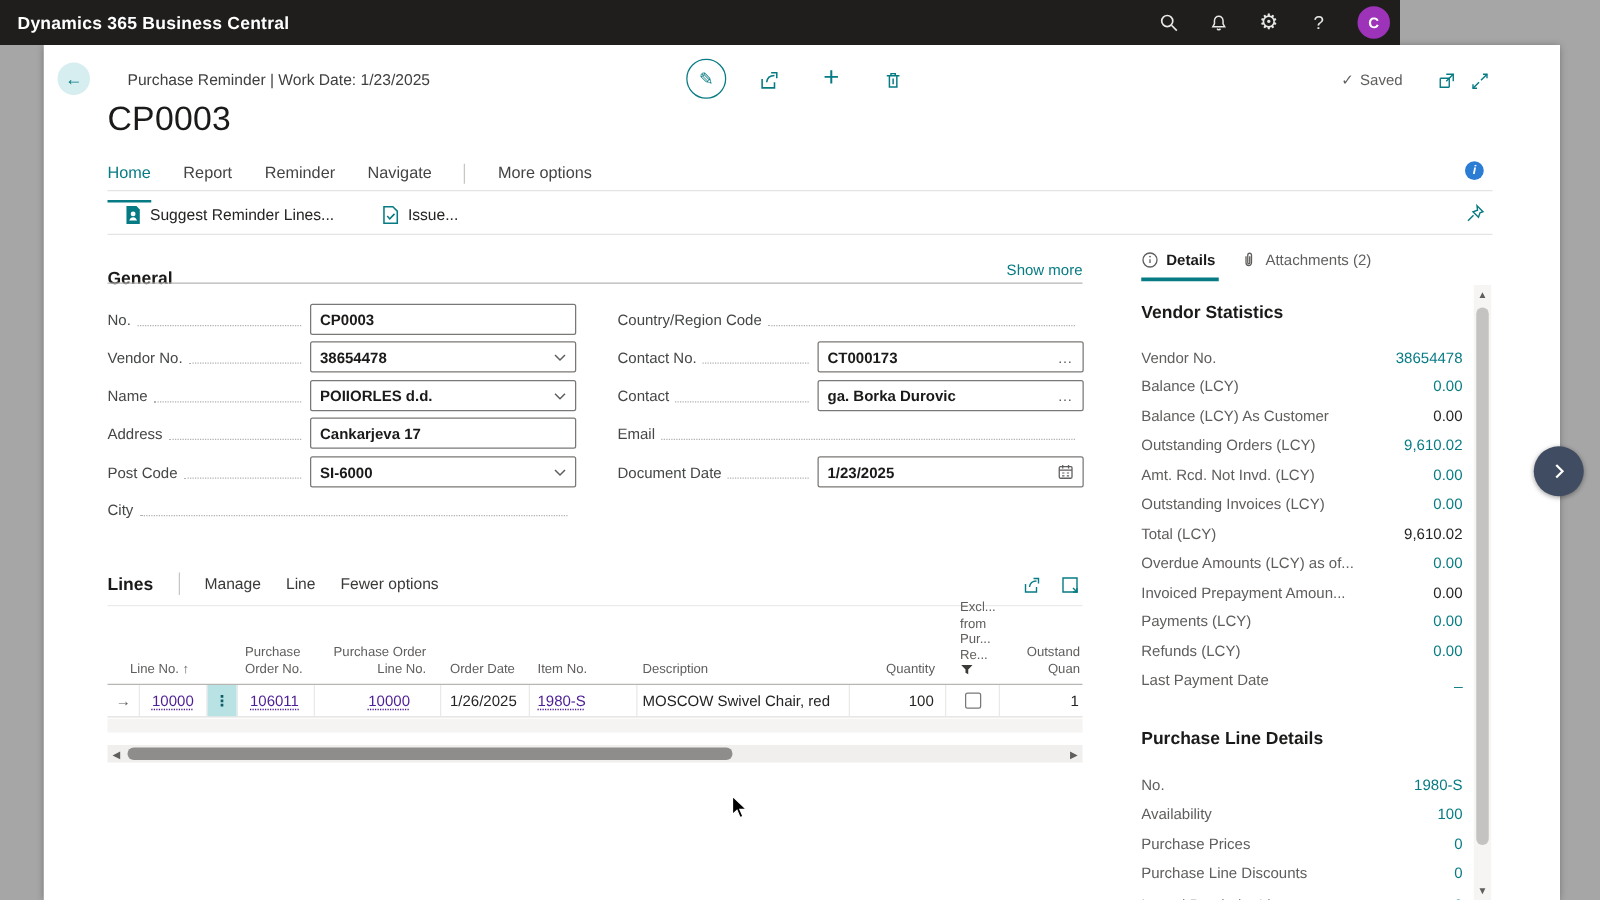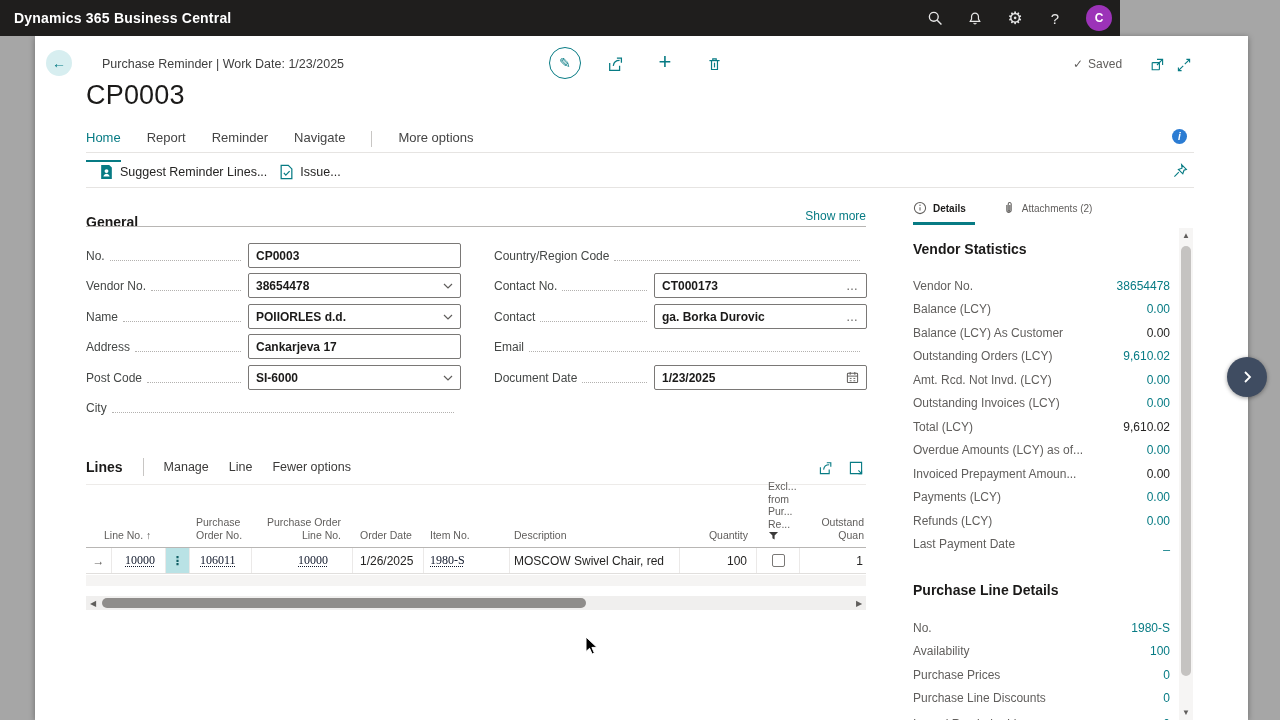--- a/index.html
+++ b/index.html
@@ -27,21 +27,21 @@
 
   
   .tabs { left:86px; top:130px; display:flex; align-items:flex-start; gap:26px; font-size:13px; color:#444; height:22px; }
   .tab { padding-bottom:15px; cursor:default; }
   .tab.active { color:#077b84; border-bottom:2px solid #077b84; }
   .tab-sep { width:1px; height:16px; background:#c8c6c4; margin-top:1px; }
   .ribbon-line { left:86px; top:152px; width:1108px; height:1px; background:#e6e4e2; }
   .info-badge { left:1172px; top:129px; width:15px; height:15px; border-radius:50%; background:#2b7cd3; color:#fff; font-size:10px; font-weight:700; display:flex; align-items:center; justify-content:center; font-style:italic; }
 
   
-  .actions { left:99px; top:164px; display:flex; gap:12px; align-items:center; font-size:12.5px; color:#252423; }
+  .actions { left:99px; top:164px; display:flex; gap:38px; align-items:center; font-size:12.5px; color:#252423; }
   .action { display:flex; gap:6px; align-items:center; }
   .act-ic { width:15px; height:16px; color:#077b84; }
   .action-line { left:86px; top:187px; width:1108px; height:1px; background:#e6e4e2; }
   .pin { left:1172px; top:163px; width:17px; height:17px; color:#077b84; }
 
   
   .sec-heading { font-size:14px; font-weight:700; color:#1b1a19; }
   .show-more { left:700px; top:209px; width:166px; text-align:right; font-size:12px; color:#077b84; }
   .sec-line { height:1px; background:#b8b6b4; }
 
@@ -68,30 +68,30 @@
   .c-lineno{width:54px;justify-content:flex-end;padding-right:10px;}
   .c-dots{width:24px;justify-content:center;background:#b9e2e5;color:#0f5e64;font-weight:700;}
   .c-pono{width:62px;padding-left:10px;}
   .c-polno{width:101px;justify-content:flex-end;padding-right:24px;}
   .c-odate{width:71px;padding-left:7px;}
   .c-item{width:86px;padding-left:6px;}
   .c-desc{width:170px;padding-left:4px;}
   .c-qty{width:77px;justify-content:flex-end;padding-right:9px;}
   .c-excl{width:43px;justify-content:center;}
   .c-out{width:66px;justify-content:flex-end;padding-right:3px;border-right:none;}
-  .cell-link { color:#0f172a; text-decoration:underline dotted; text-underline-offset:2px;font-family:Liberation Serif, serif; }
+  .cell-link { color:#4c1d95; text-decoration:underline dotted; text-underline-offset:2px; }
   .next-strip { left:86px; top:575px; width:780px; height:11px; background:#f5f4f3; }
   .checkbox { width:13px; height:13px; border:1px solid #7a7876; border-radius:2px; background:#fff; }
 
   .hscroll { left:86px; top:596px; width:780px; height:14px; background:#f0efee; display:flex; align-items:center; }
   .hs-arrow { width:14px; text-align:center; font-size:8px; color:#605e5c; }
   .hs-thumb { position:absolute; left:16px; top:2px; width:484px; height:10px; background:#8f8d8b; border-radius:5px; }
 
   
-  .fb-tabs { left:913px; top:201px; display:flex; gap:36px; align-items:center; font-size:10px; }
+  .fb-tabs { left:913px; top:201px; display:flex; gap:20px; align-items:center; font-size:12px; }
   .fb-tab { display:flex; gap:6px; align-items:center; color:#605e5c; }
   .fb-tab.active { color:#1b1a19; font-weight:700; }
   .fb-underline { left:913px; top:222px; width:62px; height:2.5px; background:#077b84; }
   .fb-ic { width:14px; height:14px; color:#605e5c; }
   .fb-rows { width:257px; }
   .fb-row { display:flex; align-items:center; height:23.5px; font-size:12px; }
   .fb-label { color:#605e5c; flex:1; white-space:nowrap; overflow:hidden; }
   .fb-val { color:#077b84; white-space:nowrap; }
   .fb-val.plain { color:#252423; }
 

